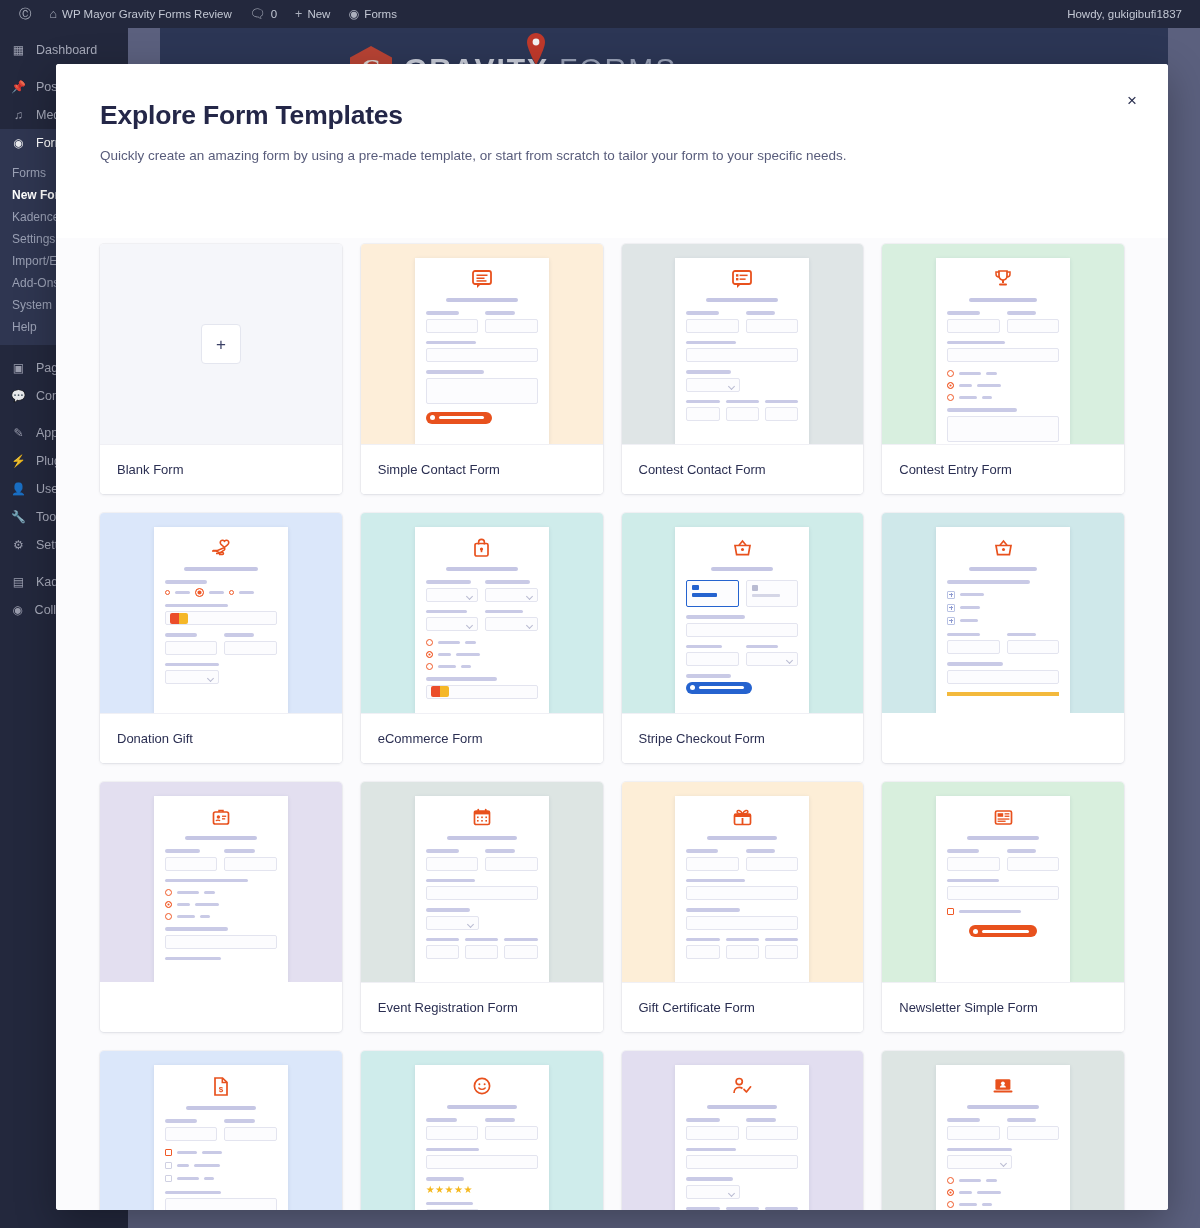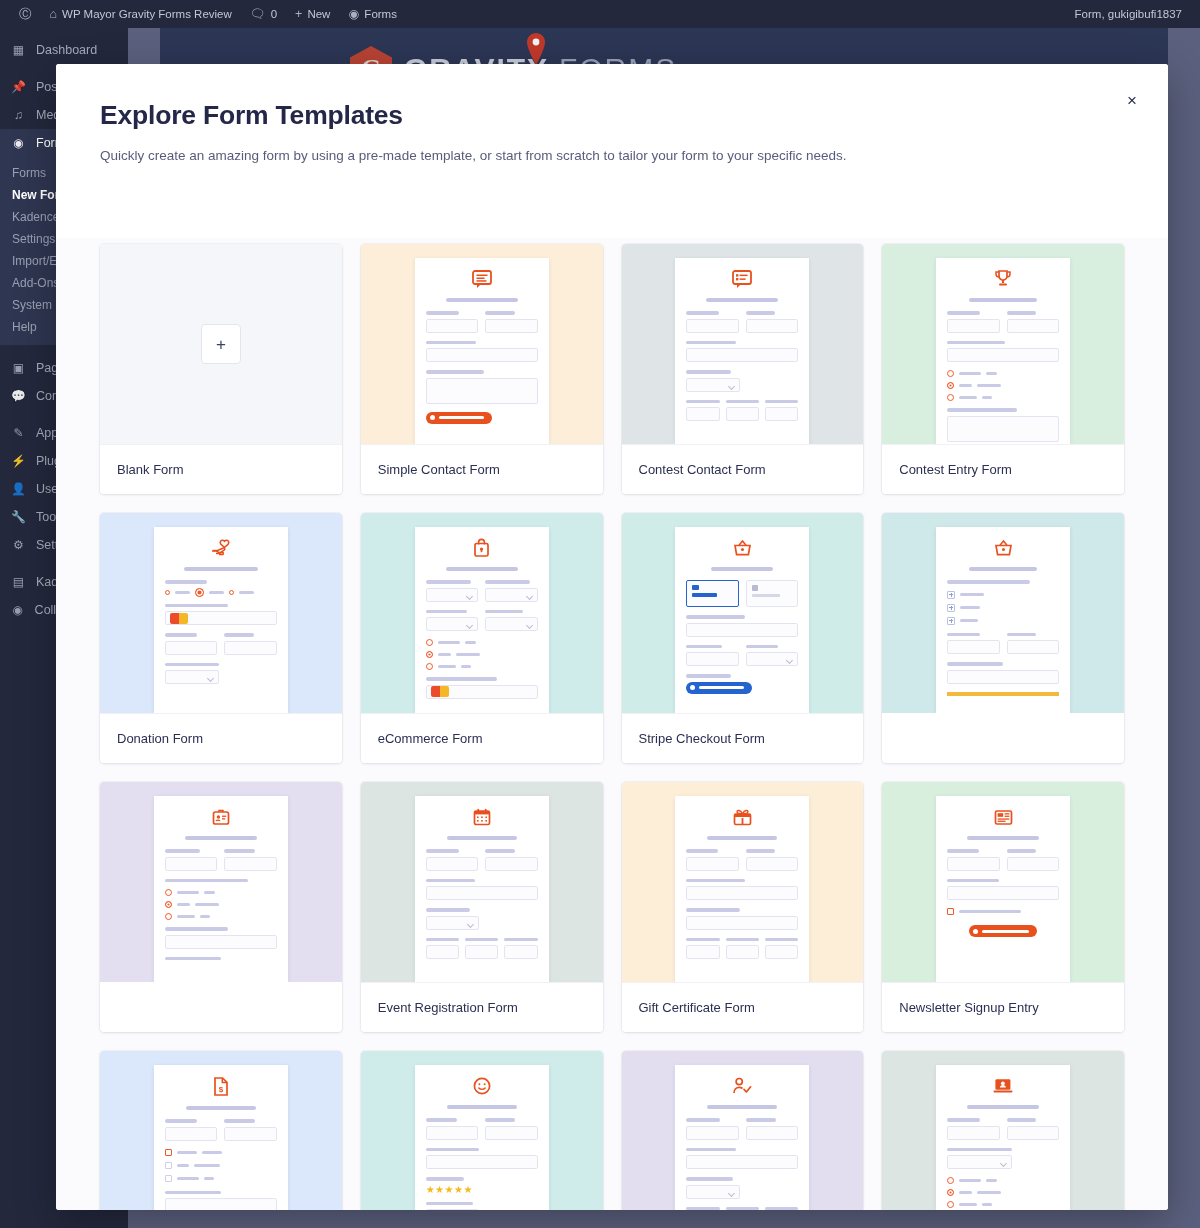--- a/index.html
+++ b/index.html
@@ -217,21 +217,21 @@
       <span>0</span>
     </div>
     <div class="ab-item">
       <span class="ab-ico">+</span>
       <span>New</span>
     </div>
     <div class="ab-item">
       <span class="ab-ico">◉</span>
       <span>Forms</span>
     </div>
-    <div class="ab-right">Form, gukigibufi1837</div>
+    <div class="ab-right">Howdy, gukigibufi1837</div>
   </div>
 
   <div id="wp-sidebar">
 
     <div class="sb-item">
       <span class="sb-ico">▦</span>
       <span>Dashboard</span>
     </div>
     <div class="sb-gap"></div>
     <div class="sb-item">
@@ -512,21 +512,21 @@
                   </div>
                   <div>
                     <div class="lbl" style="width:56%"></div>
                     <div class="fld"></div>
                   </div>
                 </div>
               <div class="lbl" style="width:48%"></div>
                 <div class="fld sel" style="width:48%"></div>
             </div>
           </div>
-          <div class="tcard-label">Donation Form</div>
+          <div class="tcard-label">Donation Gift</div>
         </div>
 
         <div class="tcard">
           <div class="tcard-thumb" style="background:#cfeceb">
             <div class="sheet">
               <div class="ico-wrap">
                 <svg width="19" height="20" viewBox="0 0 19 20">
                     <rect x="3" y="5.5" width="13" height="12.5" rx="1.6" fill="none" stroke="#e8511d" stroke-width="1.7"></rect>
                     <path d="M6.6 6.5V4.3a2.9 2.9 0 0 1 5.8 0v2.2" fill="none" stroke="#e8511d" stroke-width="1.6"></path>
                     <circle cx="9.5" cy="11" r="1.6" fill="#e8511d"></circle>
@@ -846,21 +846,21 @@
                   <span class="radio-txt" style="width:62px"></span>
                 </div>
               <div class="btn-center">
                   <div class="btn-pill">
                     <span class="bdot"></span>
                     <span class="bbar"></span>
                   </div>
                 </div>
             </div>
           </div>
-          <div class="tcard-label">Newsletter Signup Entry</div>
+          <div class="tcard-label">Newsletter Simple Form</div>
         </div>
 
         <div class="tcard">
           <div class="tcard-thumb" style="background:#dbe7fa">
             <div class="sheet">
               <div class="ico-wrap">
                 <svg width="18" height="21" viewBox="0 0 18 21">
                     <path d="M3 2h7.5L15 6.4V19H3V2z" fill="none" stroke="#e8511d" stroke-width="1.7"></path>
                     <path d="M10.3 2.2v4.4H14.7" fill="none" stroke="#e8511d" stroke-width="1.5"></path>
                     <text x="9" y="15.5" font-size="8" font-weight="bold" fill="#e8511d" text-anchor="middle" font-family="Liberation Sans, sans-serif">$</text>

